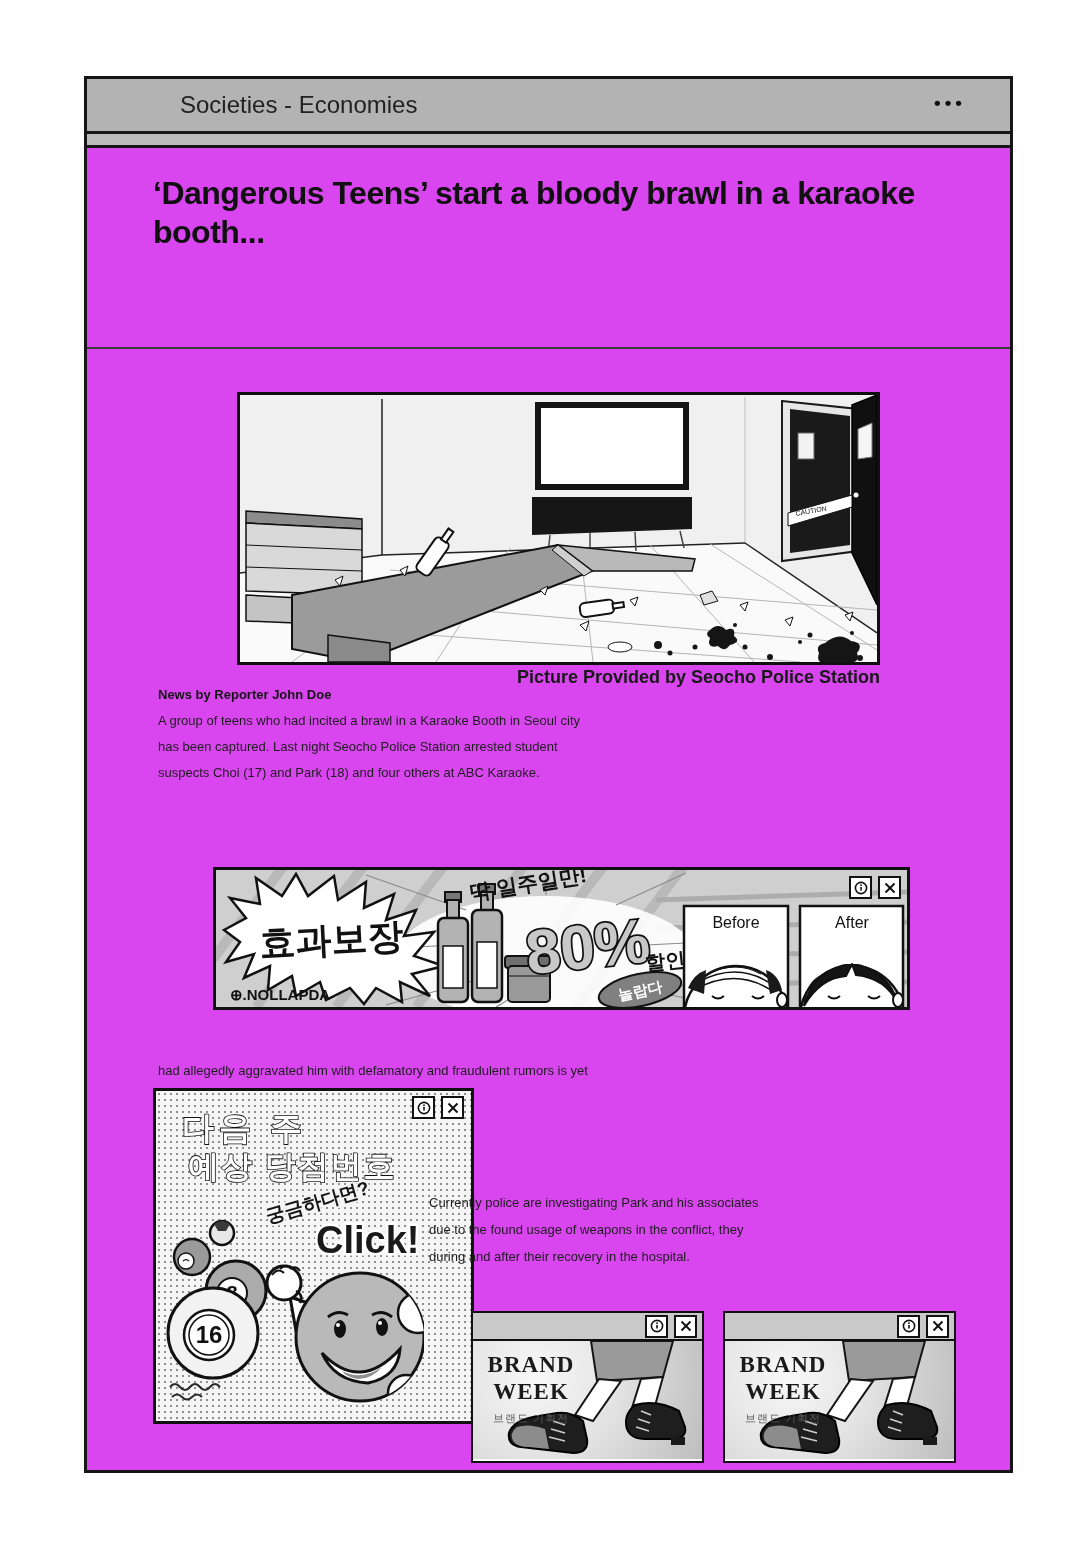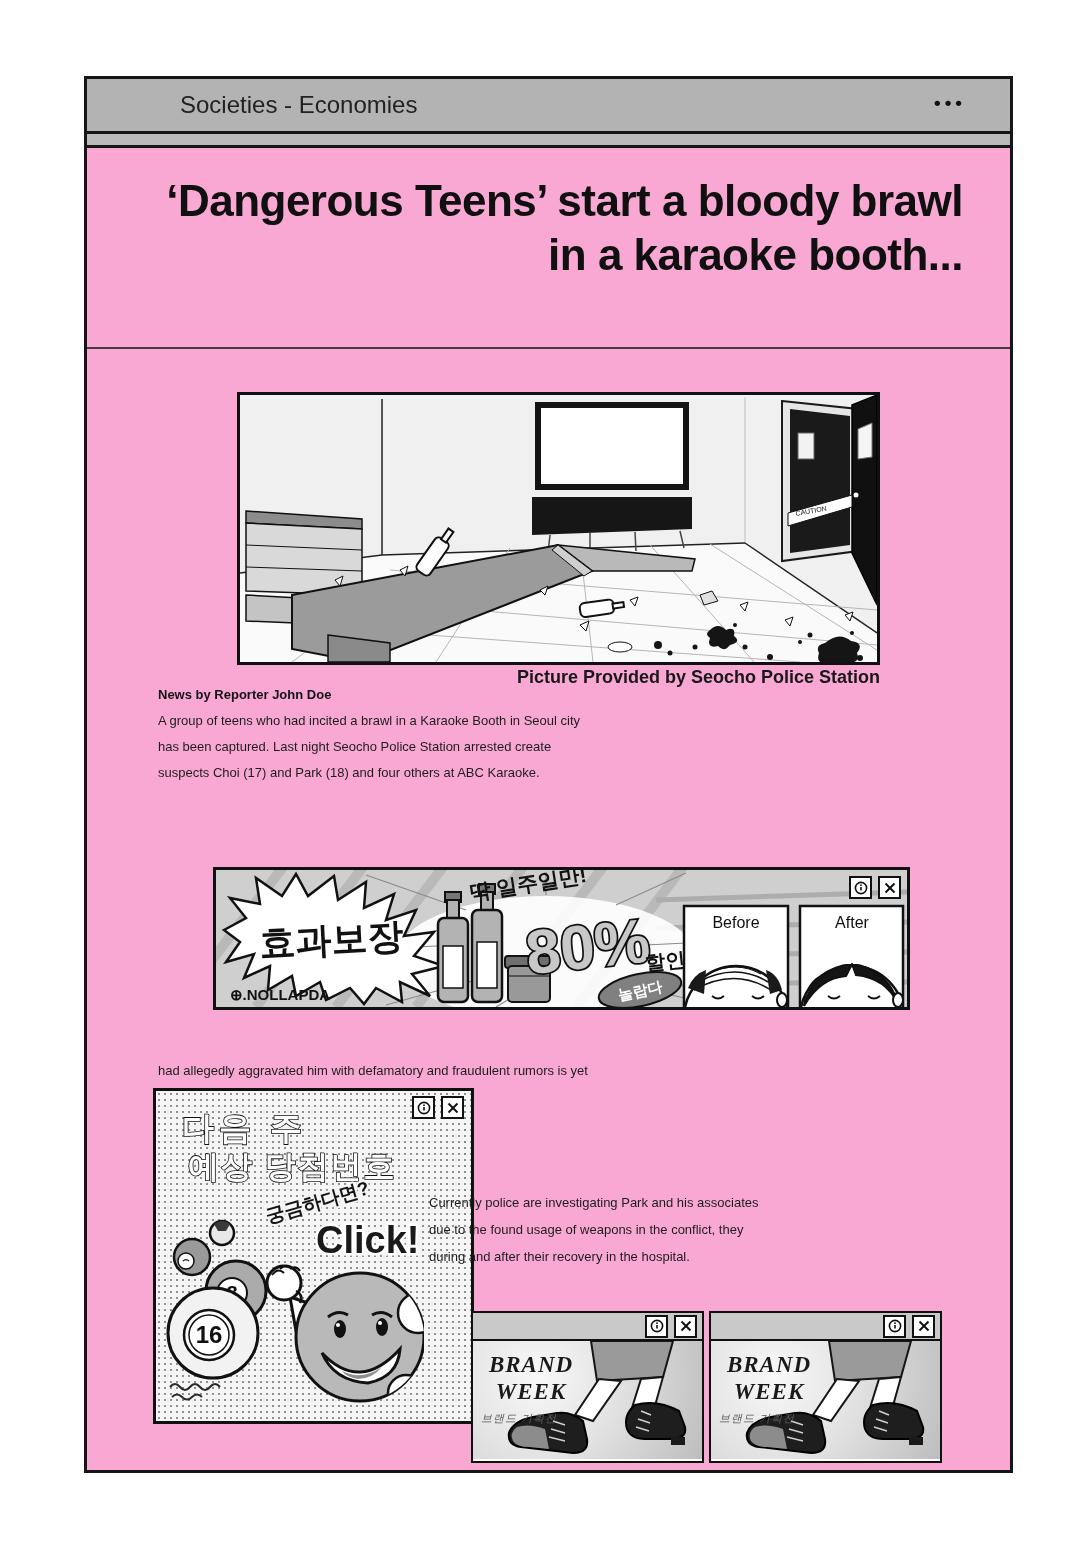--- a/index.html
+++ b/index.html
@@ -1,26 +1,26 @@
 <!DOCTYPE html>
 <html><head>
 <meta charset="utf-8">
 <style>
   html,body{margin:0;padding:0;}
   body{width:1080px;height:1553px;background:#ffffff;font-family:"Liberation Sans",sans-serif;color:#1c1c1c;}
   #stage{position:relative;width:1080px;height:1553px;background:#fff;overflow:hidden;}
 
-  .window{position:absolute;left:84px;top:76px;width:929px;height:1397px;border:3px solid #161616;background:#f9a8d4;box-sizing:border-box;}
+  .window{position:absolute;left:84px;top:76px;width:929px;height:1397px;border:3px solid #161616;background:#d946ef;box-sizing:border-box;}
   .titlebar{height:52px;background:#b3b3b3;border-bottom:3px solid #161616;position:relative;}
   .titlebar .title{position:absolute;left:93px;top:50%;transform:translateY(-50%);font-size:24px;color:#222;}
   .menu-dots{position:absolute;right:40px;top:50%;transform:translateY(-58%);font-size:19px;font-weight:bold;letter-spacing:4px;color:#111;cursor:pointer;background:none;border:none;padding:2px 4px;}
   .substrip{height:11px;background:#bababa;border-bottom:3px solid #161616;}
   .content{position:relative;height:1322px;}
 
-  .headline{position:absolute;left:76px;top:26px;width:800px;font-size:44px;line-height:1.22;font-weight:700;letter-spacing:-0.5px;color:#101010;text-align:right;}
+  .headline{position:absolute;left:66px;top:26px;width:800px;font-size:32px;line-height:1.22;font-weight:700;letter-spacing:-0.5px;color:#101010;}
   .rule{position:absolute;left:0;top:199px;width:100%;border-top:2px solid #3c3c3c;height:0;}
 
   .photo{position:absolute;left:150px;top:244px;width:643px;height:273px;border:3px solid #101010;box-sizing:border-box;background:#fff;}
   .photo svg{display:block;width:100%;height:100%;}
   .caption{position:absolute;left:150px;top:519px;width:643px;text-align:right;font-size:18px;font-weight:700;color:#181818;}
   .byline{position:absolute;left:71px;top:539px;font-size:13px;font-weight:700;color:#141414;}
 
   .para{position:absolute;left:71px;font-size:13px;line-height:26px;color:#1d1d1d;}
   #p4{line-height:27px;}
 
@@ -28,27 +28,27 @@
   .hair-ad svg{display:block;width:691px;height:137px;}
   .hair-btns{position:absolute;top:6px;right:6px;display:flex;gap:6px;}
 
   .lottery-ad{position:absolute;left:66px;top:940px;width:321px;height:336px;border:3px solid #101010;box-sizing:border-box;cursor:pointer;
     background-color:#f5f5f5;
     background-image:radial-gradient(circle,#8f8f8f 1.2px,rgba(0,0,0,0) 1.35px);
     background-size:6px 6px;}
   .lottery-ad svg.scene{position:absolute;left:0;top:0;width:268px;height:330px;}
   .lotto-btns{position:absolute;top:5px;right:7px;display:flex;gap:6px;}
 
-  .brand-row{position:absolute;left:384px;top:1163px;display:flex;gap:5px;font-style:italic;}
+  .brand-row{position:absolute;left:384px;top:1163px;display:flex;gap:19px;}
   .brand-ad{position:relative;width:233px;height:152px;border:2px solid #101010;box-sizing:border-box;background:#fff;cursor:pointer;}
   .brand-bar{height:28px;background:#c9c9c9;border-bottom:2px solid #101010;display:flex;align-items:center;justify-content:flex-end;gap:6px;padding:0 5px;box-sizing:border-box;}
   .brand-body{position:relative;height:118px;background:radial-gradient(circle at 28% 30%,#f8f8f8 0%,#e2e2e2 45%,#bdbdbd 100%);overflow:hidden;}
   .brand-body svg{position:absolute;left:0;top:0;width:229px;height:118px;}
   .brand-title{position:absolute;left:8px;top:10px;width:100px;text-align:center;font-family:"Liberation Serif",serif;font-weight:700;font-size:23px;line-height:27px;letter-spacing:1px;color:#1a1a1a;}
-  .brand-sub{position:absolute;left:8px;top:70px;width:100px;font-size:11px;color:#5a5a5a;letter-spacing:1px;}
+  .brand-sub{position:absolute;left:8px;top:70px;width:100px;text-align:center;font-size:11px;color:#5a5a5a;letter-spacing:1px;}
 
   .ad-btn{width:23px;height:23px;background:#fff;border:2px solid #111;box-sizing:border-box;display:flex;align-items:center;justify-content:center;padding:0;cursor:pointer;}
   .ad-btn svg{display:block;width:14px;height:14px;}
 </style>
 </head>
 <body>
 
 <div id="stage">
   <div class="window">
 
@@ -155,21 +155,21 @@
             <polygon points="95,185 103,181 100,191"></polygon>
           </g>
         </svg>
       </div>
 
       <div class="caption">Picture Provided by Seocho Police Station</div>
       <div class="byline">News by Reporter John Doe</div>
 
       <div class="para" id="p1" style="top:560px;width:790px;">
         <div>A group of teens who had incited a brawl in a Karaoke Booth in Seoul city</div>
-        <div>has been captured. Last night Seocho Police Station arrested create</div>
+        <div>has been captured. Last night Seocho Police Station arrested student</div>
         <div>suspects Choi (17) and Park (18) and four others at ABC Karaoke.</div>
       </div>
 
 
       <div class="hair-ad">
         <svg viewBox="0 0 691 137">
           <rect width="691" height="137" fill="#cfcfcf"></rect>
           <g stroke="#b0b0b0" stroke-width="10" opacity="0.7">
             <line x1="-40" y1="137" x2="80" y2="-20"></line>
             <line x1="40" y1="137" x2="160" y2="-20"></line>

